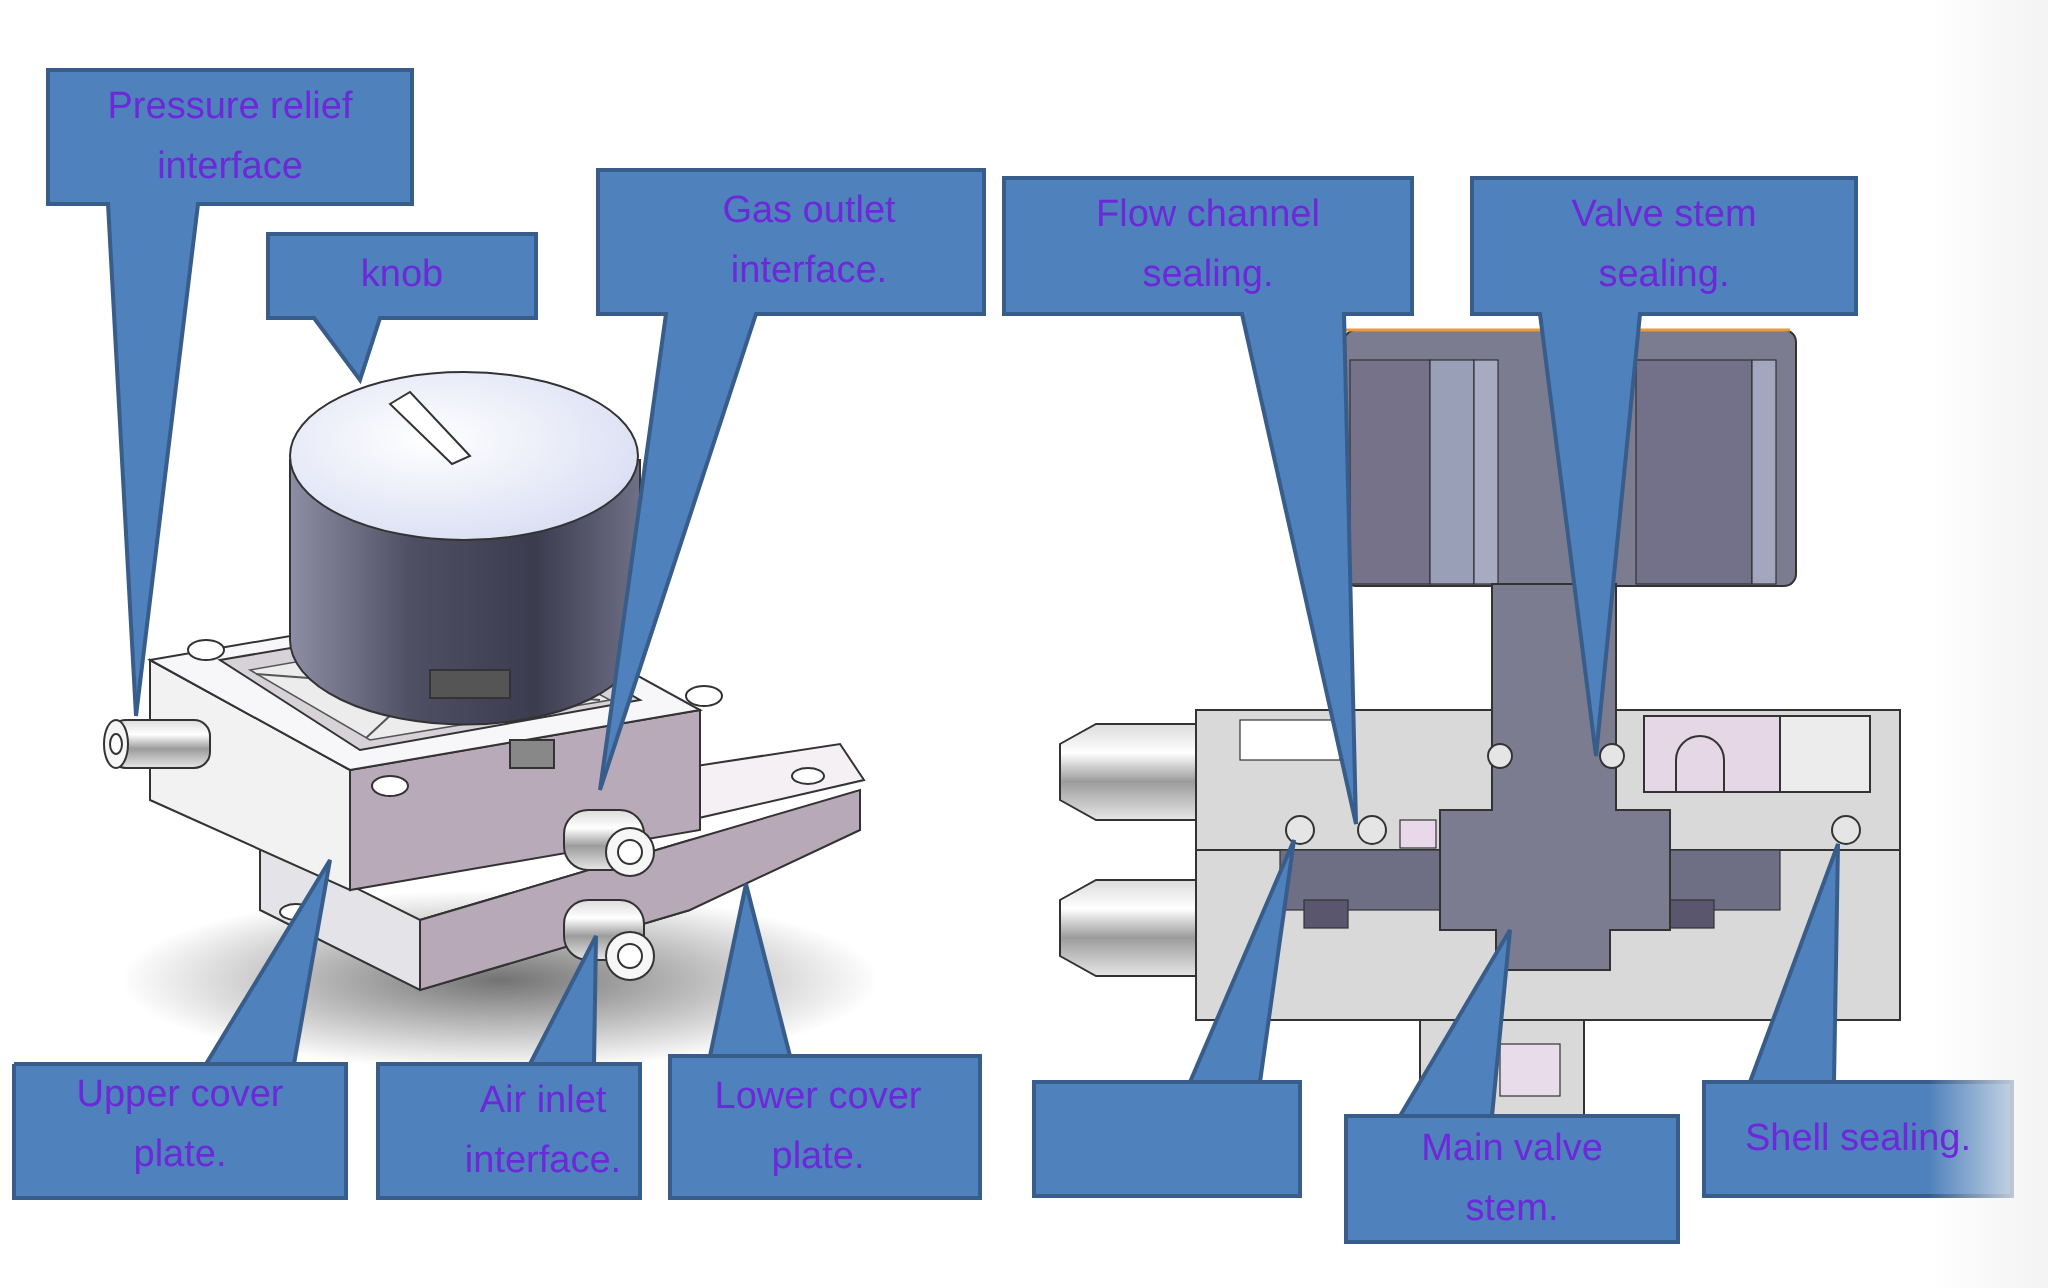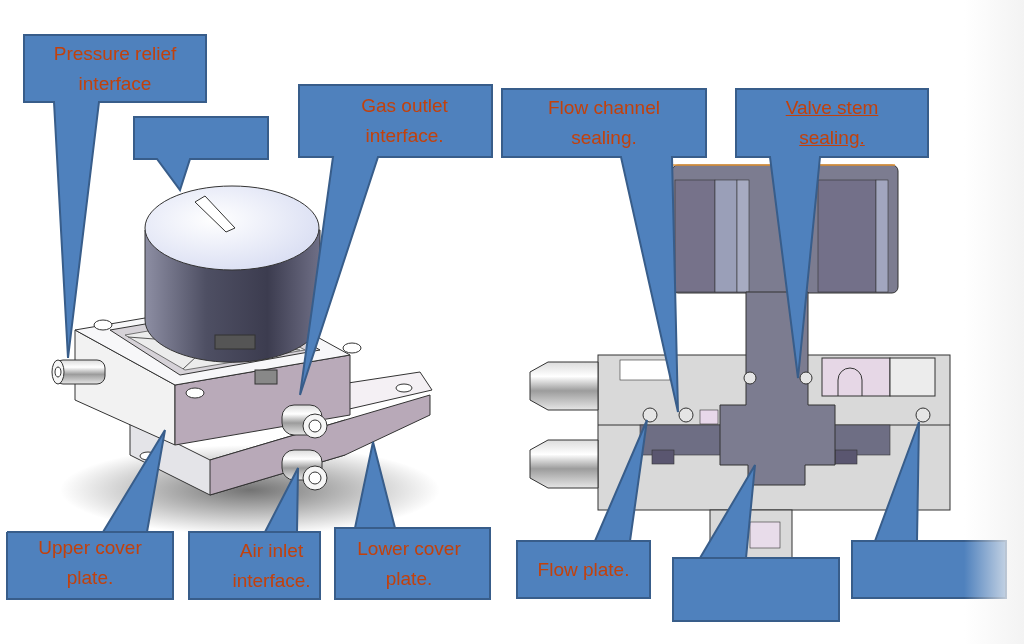--- a/index.html
+++ b/index.html
@@ -1,19 +1,19 @@
 <!DOCTYPE html>
 <html><head>
 <meta charset="utf-8">
 <style>
   html,body{margin:0;padding:0;background:#ffffff;}
   body{width:1024px;height:644px;overflow:hidden;position:relative;font-family:"Liberation Sans","DejaVu Sans",sans-serif;}
   #stage{position:absolute;left:0;top:0;width:1024px;height:644px;}
   .edge-fade{position:absolute;right:0;top:0;width:60px;height:644px;background:linear-gradient(to right,rgba(255,255,255,0),#f3f3f3);}
-  .label{position:absolute;display:flex;align-items:center;justify-content:center;text-align:center;color:#c2410c;font-size:19px;line-height:30px;white-space:pre-line;box-sizing:border-box;pointer-events:auto;}
+  .label{position:absolute;display:flex;align-items:center;justify-content:center;text-align:center;color:#6d28d9;font-size:19px;line-height:30px;white-space:pre-line;box-sizing:border-box;pointer-events:auto;}
 </style>
 </head>
 <body>
 
 <div id="stage">
 <svg width="1024" height="644" viewBox="0 0 1024 644">
   <defs>
     <linearGradient id="knobSide" x1="0" x2="1" y1="0" y2="0">
       <stop offset="0" stop-color="#8d8ea3"></stop>
       <stop offset="0.35" stop-color="#4e4f63"></stop>
@@ -143,26 +143,29 @@
     <path d="M517,541 L650,541 L650,598 L517,598 Z M595,541 L647,420 L630,541 Z"></path>
     <path d="M673,558 L839,558 L839,621 L673,621 Z M700,558 L755,465 L746,558 Z"></path>
     <path d="M852,541 L1006,541 L1006,598 L852,598 Z M875,541 L919,422 L917,541 Z"></path>
   </g>
 </svg>
 
 <div class="edge-fade"></div>
 
 <div class="label" style="left:24px;top:35px;width:182px;height:67px;">Pressure relief
 interface</div>
+<div class="label" style="left:134px;top:117px;width:134px;height:42px;">knob</div>
 <div class="label" style="left:299px;top:85px;width:211px;height:72px;">Gas outlet
 interface.</div>
 <div class="label" style="left:502px;top:89px;width:204px;height:68px;">Flow channel
 sealing.</div>
-<div class="label" style="left:736px;top:89px;width:192px;height:68px;text-decoration:underline;">Valve stem
+<div class="label" style="left:736px;top:89px;width:192px;height:68px;">Valve stem
 sealing.</div>
 <div class="label" style="left:7px;top:532px;width:166px;height:62px;">Upper cover
 plate.</div>
 <div class="label" style="left:189px;top:532px;width:131px;height:67px;padding-left:34px;">Air inlet
 interface.</div>
 <div class="label" style="left:335px;top:528px;width:148px;height:71px;">Lower cover
 plate.</div>
-<div class="label" style="left:517px;top:541px;width:133px;height:57px;">Flow plate.</div>
+<div class="label" style="left:673px;top:558px;width:166px;height:63px;">Main valve
+stem.</div>
+<div class="label" style="left:852px;top:541px;width:154px;height:57px;">Shell sealing.</div>
 </div>
 
 </body></html>

